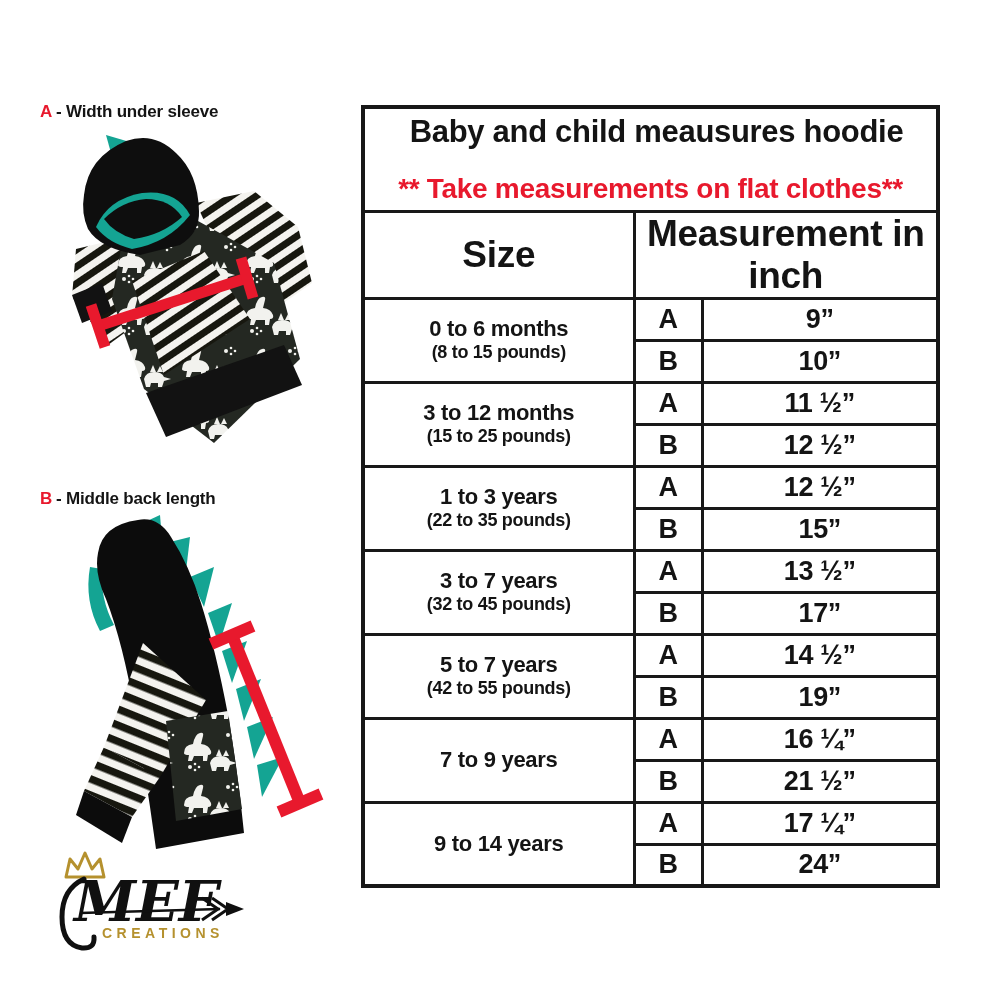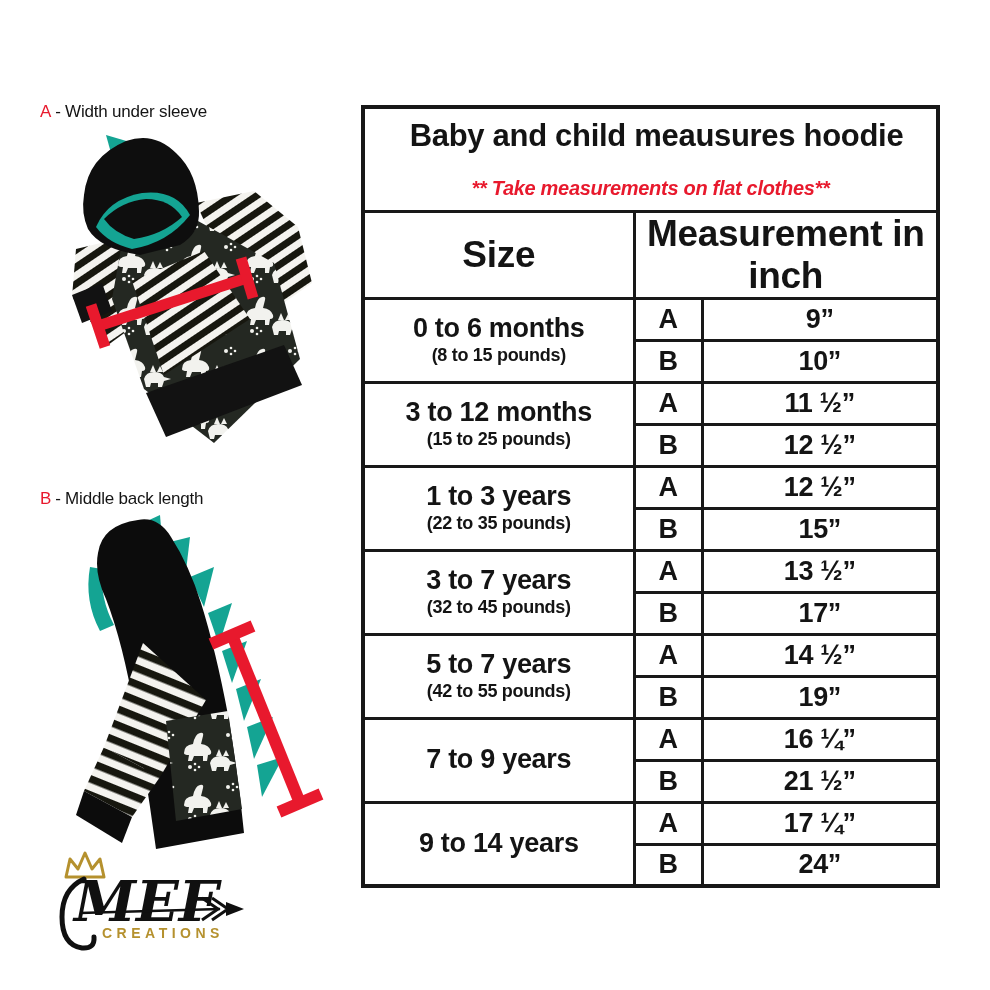--- a/index.html
+++ b/index.html
@@ -7,21 +7,21 @@
   .stage {
     position: relative;
     width: 990px; height: 990px;
     background: #ffffff;
     font-family: "Liberation Sans", sans-serif;
     color: var(--ink, #141414);
     overflow: hidden;
   }
 
   
-  .photo-label { position: absolute; font-size: 17px; font-weight: normal; letter-spacing: -0.2px; white-space: nowrap; text-align: center; }
+  .photo-label { position: absolute; font-size: 17px; font-weight: bold; letter-spacing: -0.2px; white-space: nowrap; text-align: center; }
   .photo-label .letter { color: var(--red, #e8192d); margin-right: 4px; }
   .label-a { left: 40px; top: 102px; }
   .label-b { left: 40px; top: 489px; }
 
   .hoodie-front { position: absolute; left: 46px; top: 131px; }
   .hoodie-back  { position: absolute; left: 48px; top: 515px; }
   .logo         { position: absolute; left: 22px; top: 845px; }
 
   
   .size-table {
@@ -31,24 +31,24 @@
     border: 4px solid #181818;
   }
   .size-table td {
     border: 3px solid #181818;
     text-align: center; vertical-align: middle;
     font-weight: bold; letter-spacing: -0.3px;
     overflow: hidden;
   }
   .cell-title  { height: 104px; }
   .title-main  { font-size: 31px; padding-left: 12px; }
-  .title-sub   { font-size: 20px; color: var(--red, #e8192d); margin-top: 23px; font-style: italic; }
+  .title-sub   { font-size: 28px; color: var(--red, #e8192d); margin-top: 23px; }
   .cell-header { height: 72px; font-size: 37px; }
   tr.sub       { height: 42px; }
-  .size-main   { font-size: 27px; line-height: 1.15; }
+  .size-main   { font-size: 22px; line-height: 1.15; }
   .size-sub    { font-size: 18px; line-height: 1.25; }
   .cell-ab     { font-size: 27px; }
   .cell-val    { font-size: 27px; }
 </style>
 </head>
 <body>
 
 <div class="stage">
 
   <div class="photo-label label-a">

